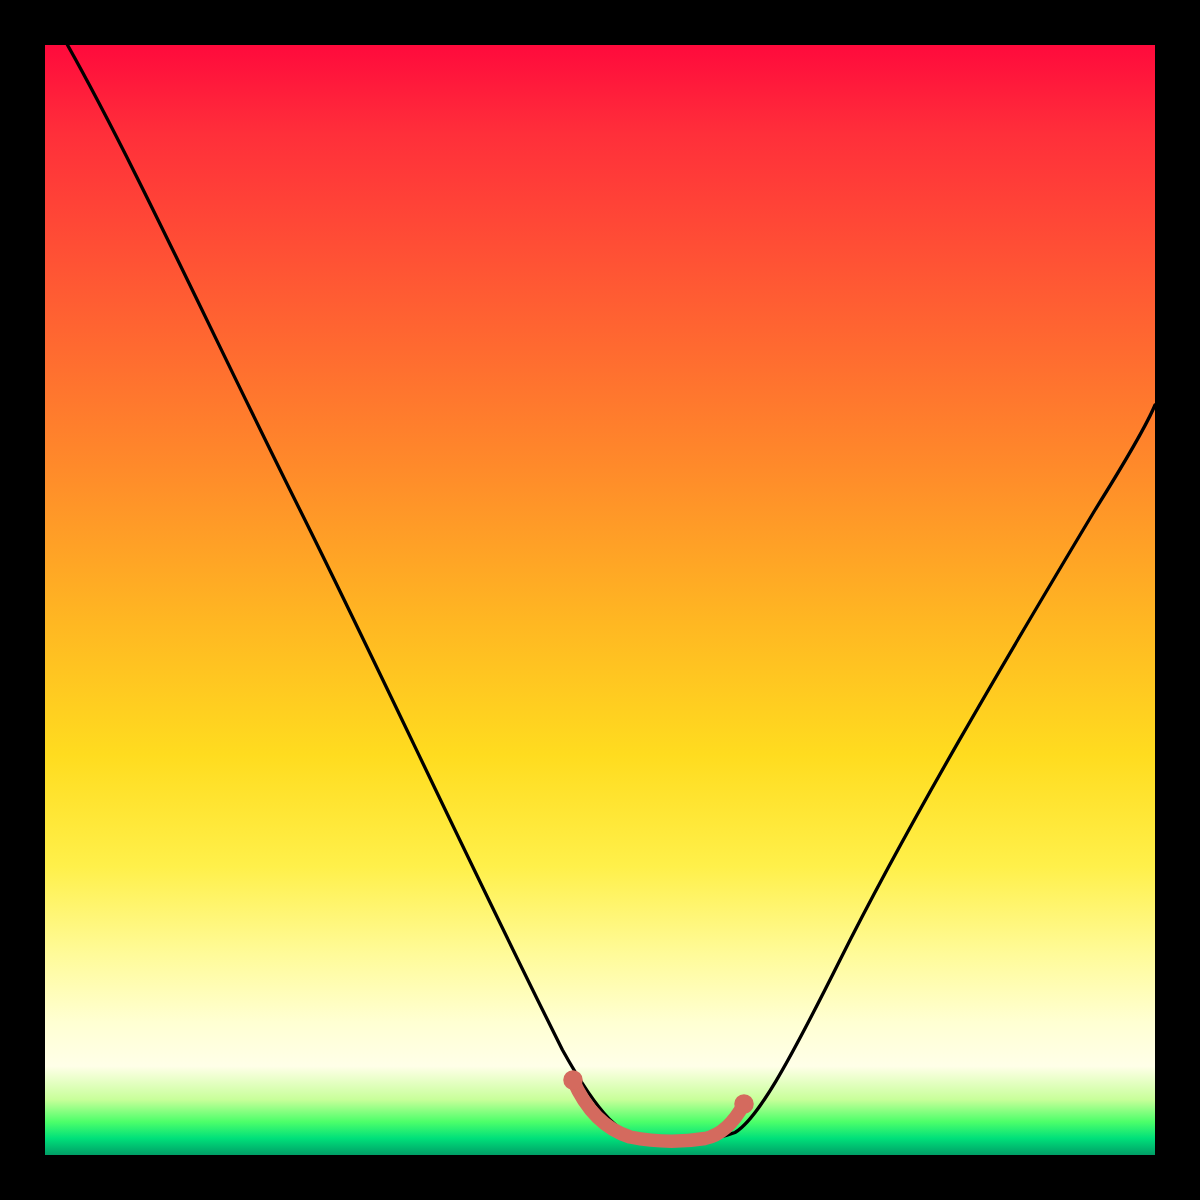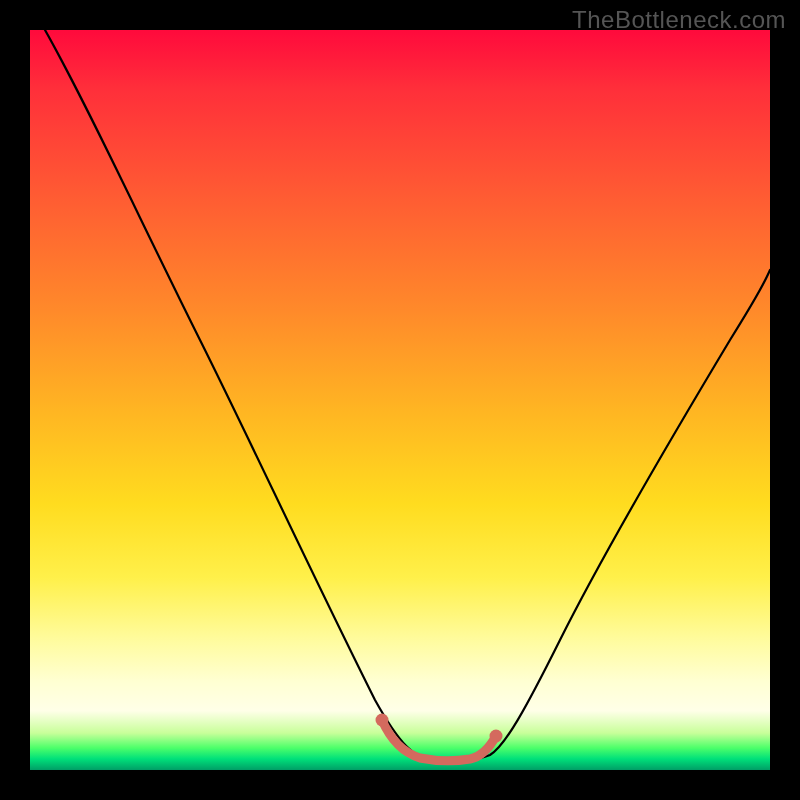--- a/index.html
+++ b/index.html
@@ -62,21 +62,20 @@
     inset: 0;
     width: 100%;
     height: 100%;
   }
 </style>
 </head>
 <body>
 
 <div class="frame">
 
-  <div class="watermark">TheBottleneck.com</div>
 
   <div class="plot-area">
     <div class="gradient-bg"></div>
 
     <svg class="curve-svg" viewBox="0 0 740 740" preserveAspectRatio="none">
 
       <path fill="none" stroke="#000" stroke-width="2.2" stroke-linecap="round" d="M 15 0
                C 60 80, 110 190, 170 310
                C 220 410, 280 540, 345 670
                C 370 715, 385 728, 400 730

